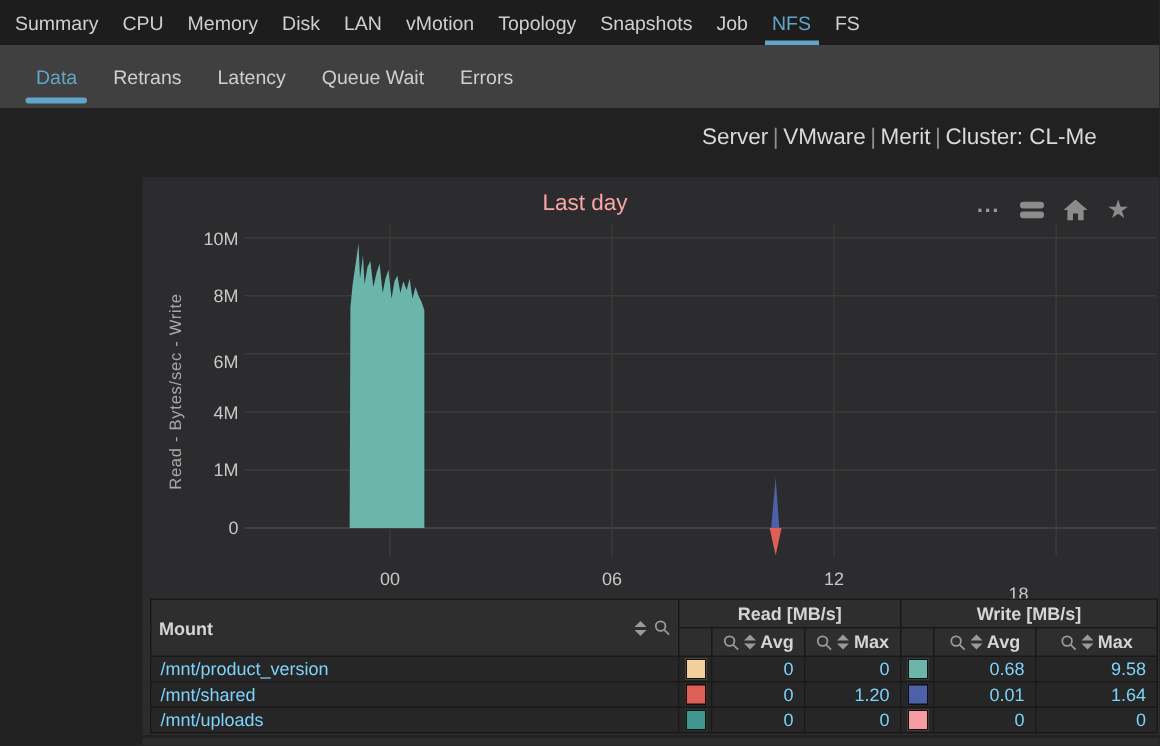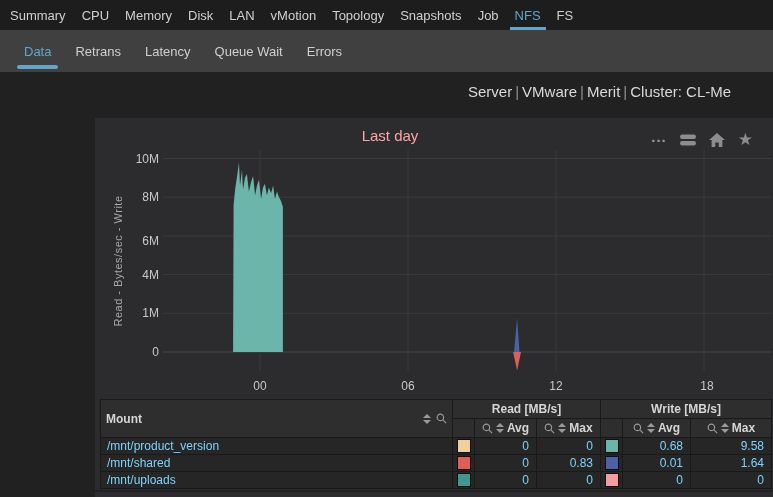--- a/index.html
+++ b/index.html
@@ -148,21 +148,21 @@
     </div>
   <div class="ytick" style="top: 33.5px;">10M</div>
       <div class="ytick" style="top: 72.2px;">8M</div>
       <div class="ytick" style="top: 116px;">6M</div>
       <div class="ytick" style="top: 149.6px;">4M</div>
       <div class="ytick" style="top: 188.3px;">1M</div>
       <div class="ytick" style="top: 227px;">0</div>
       <div class="xtick" style="left: 148px;">00</div>
       <div class="xtick" style="left: 296.02px;">06</div>
       <div class="xtick" style="left: 444.04px;">12</div>
-      <div class="xtick" style="left: 595px;">18</div>
+      <div class="xtick" style="left: 567px; margin-top: 10px;">18</div>
     </div>
 
   <table class="mounts">
     <colgroup>
       <col style="width:352px">
         <col style="width:22px">
         <col style="width:62px">
         <col style="width:64px">
       <col style="width:22px">
         <col style="width:68px">
@@ -247,21 +247,21 @@
           <td class="num-cell">0</td>
           <td class="num-cell">0</td>
           <td class="sw-cell"><span class="swatch" style="background: rgb(108, 181, 170);"></span></td>
           <td class="num-cell">0.68</td>
           <td class="num-cell">9.58</td>
         </tr>
         <tr>
           <td class="mount-cell">/mnt/shared</td>
           <td class="sw-cell"><span class="swatch" style="background: rgb(221, 95, 88);"></span></td>
           <td class="num-cell">0</td>
-          <td class="num-cell">0.83</td>
+          <td class="num-cell">1.20</td>
           <td class="sw-cell"><span class="swatch" style="background: rgb(77, 97, 168);"></span></td>
           <td class="num-cell">0.01</td>
           <td class="num-cell">1.64</td>
         </tr>
         <tr>
           <td class="mount-cell">/mnt/uploads</td>
           <td class="sw-cell"><span class="swatch" style="background: rgb(65, 150, 141);"></span></td>
           <td class="num-cell">0</td>
           <td class="num-cell">0</td>
           <td class="sw-cell"><span class="swatch" style="background: rgb(245, 156, 163);"></span></td>

